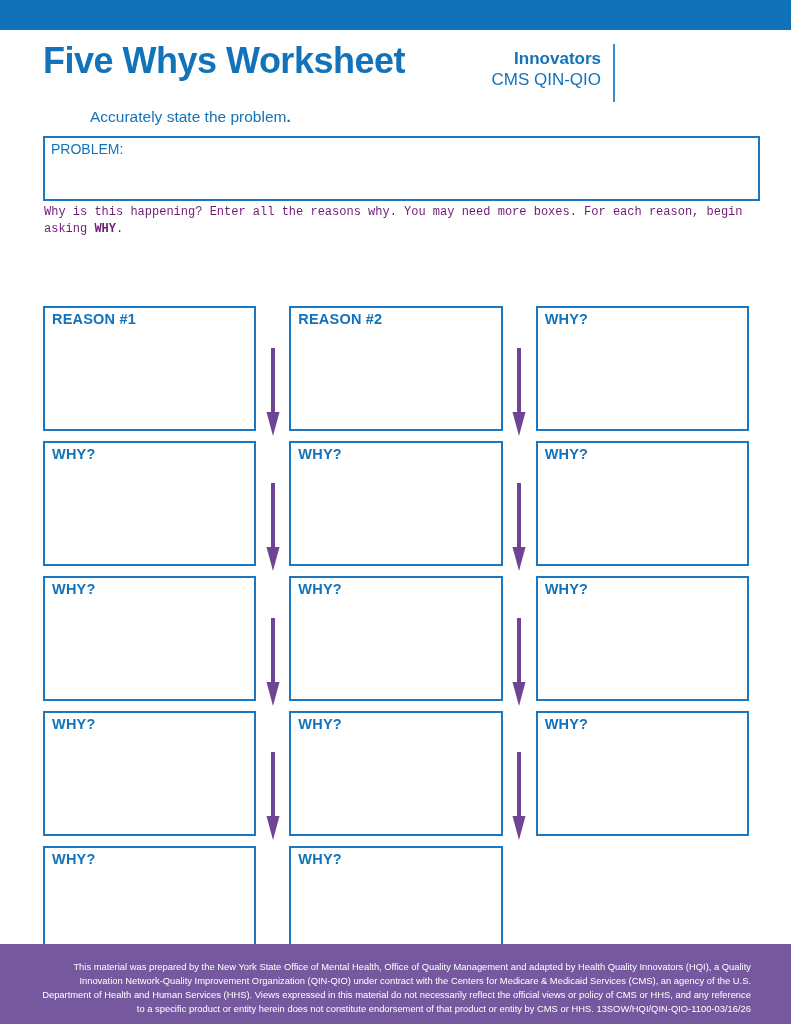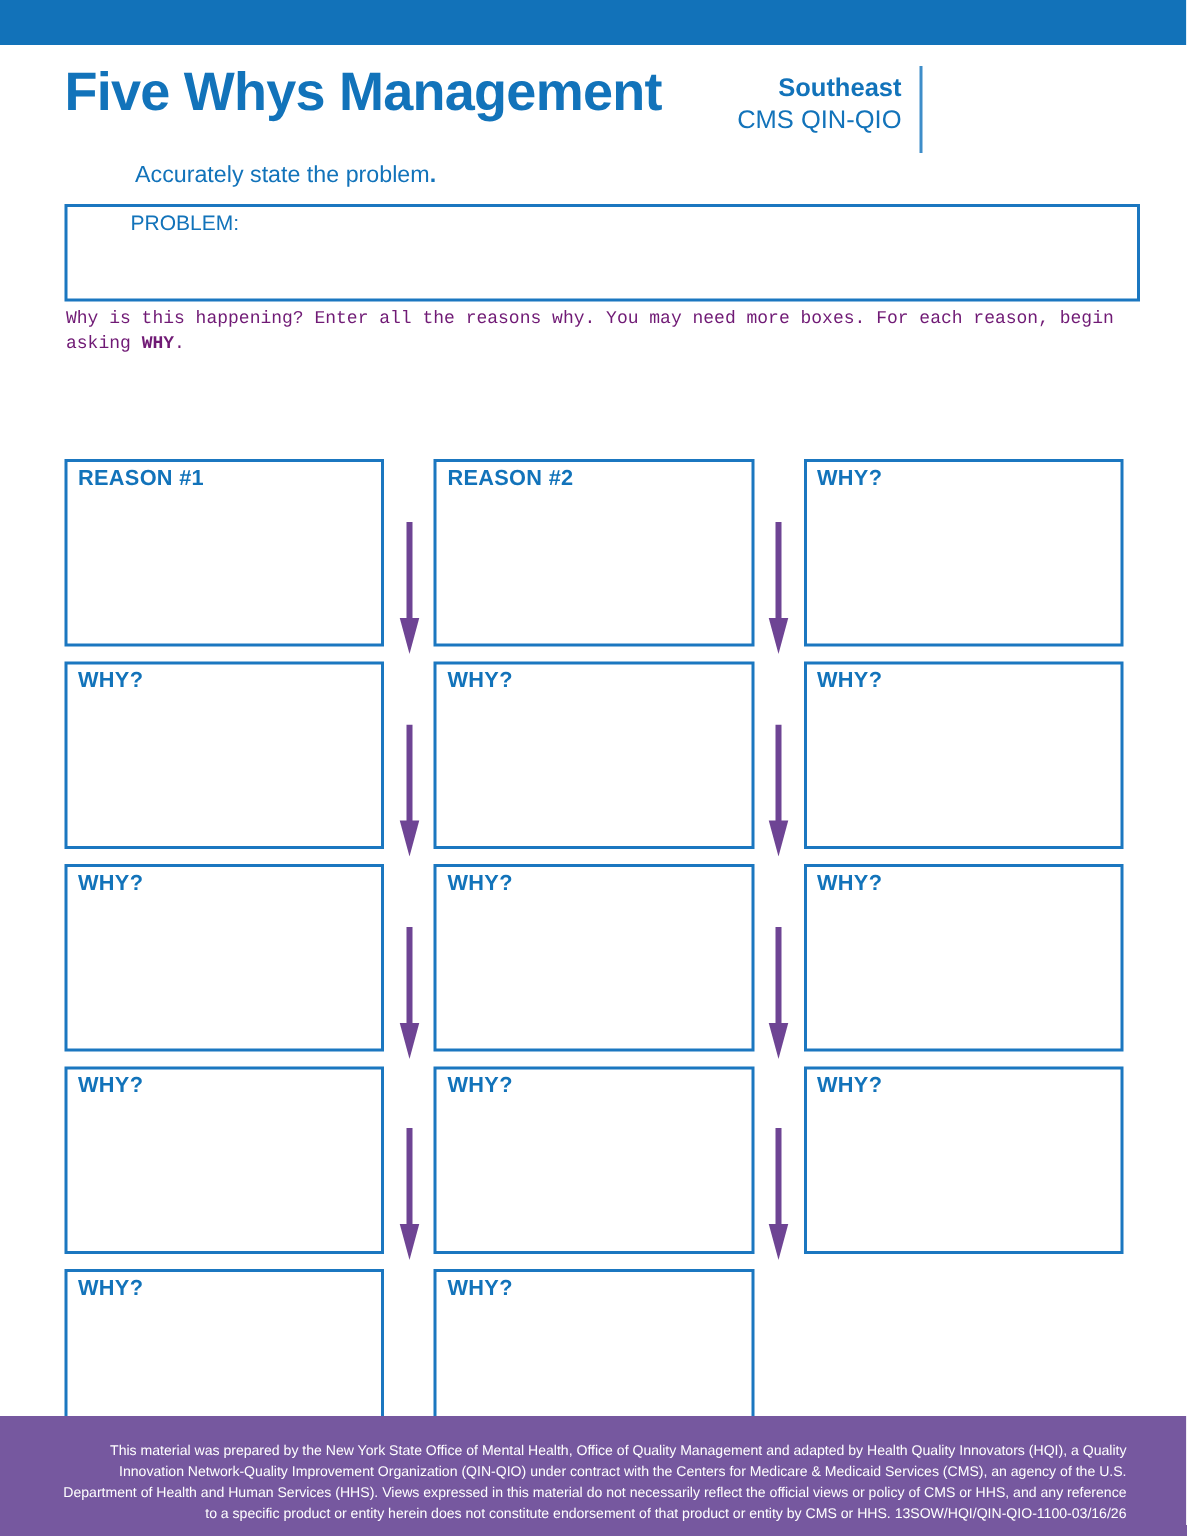--- a/index.html
+++ b/index.html
@@ -45,21 +45,21 @@
     font-size: 15.5px; color: #1273BA; margin-left: 46px;
   }
   .prompt b { font-weight: bold; }
   .problem-box {
     position: absolute; left: 43px; top: 136px;
     width: 701px; height: 57px;
     border: 2px solid #1B77C0;
     padding: 2px 6px;
     box-sizing: content-box;
   }
-  .problem-label { font-size: 14px; color: #1273BA; margin-left: 36px; }
+  .problem-label { font-size: 14px; color: #1273BA; }
   .instructions {
     position: absolute; left: 44px; top: 204px;
     width: 708px;
     font-size: 12px; color: #701a75; line-height: 1.42; font-family: Liberation Mono, monospace;
   }
   .instructions b { font-weight: bold; }
   
   .grid-wrap { position: absolute; left: 43px; top: 258px; width: 706px; height: 665px; }
   .grid {
     display: grid;
@@ -99,23 +99,23 @@
   }
 </style>
 </head>
 <body>
 
 <div class="page">
 
   <div class="topbar"></div>
 
   <div class="header">
-    <div class="title">Five Whys Management</div>
+    <div class="title">Five Whys Worksheet</div>
     <div class="program">
-      <div class="l1">Southeast</div>
+      <div class="l1">Innovators</div>
       <div class="l2">CMS QIN-QIO</div>
     </div>
     <div class="hdr-divider"></div>
   </div>
 
   <div class="prompt"><span>Accurately state the problem</span><b>.</b></div>
 
   <div class="problem-box">
     <span class="problem-label">PROBLEM:</span>
   </div>

